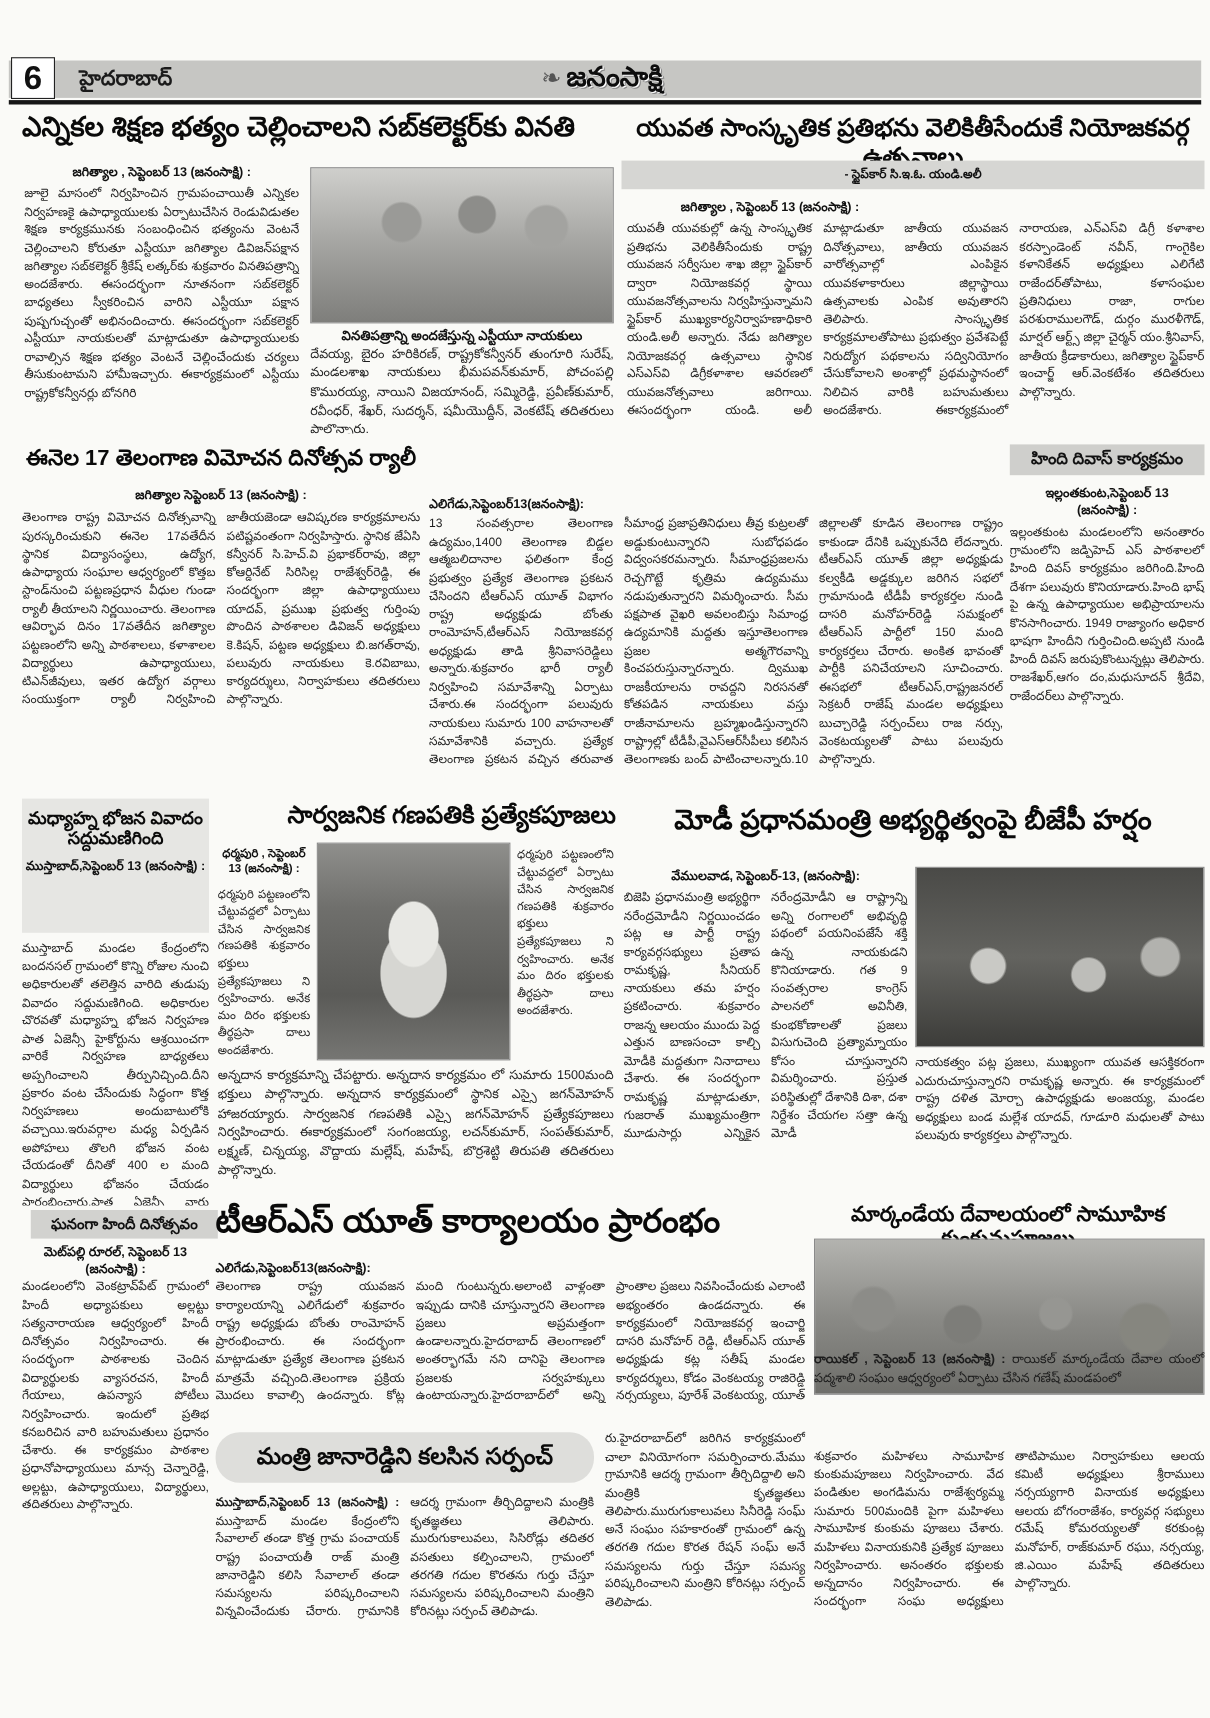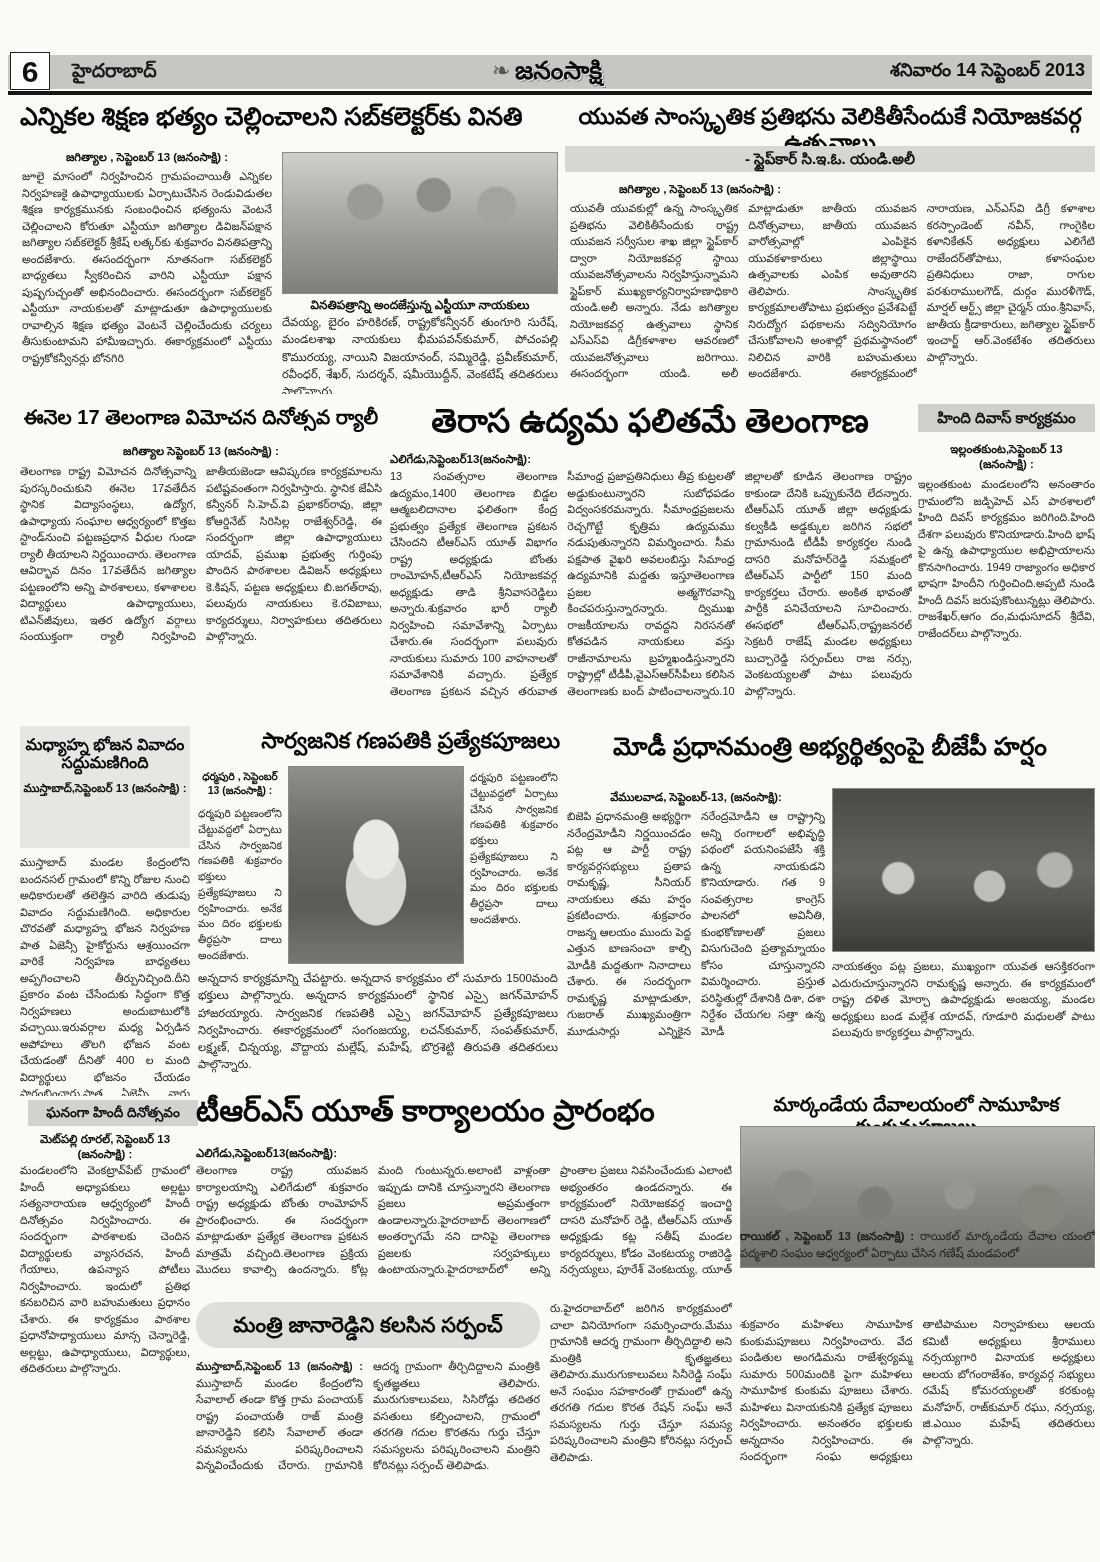--- a/index.html
+++ b/index.html
@@ -19,44 +19,42 @@
 </head>
 <body>
 
 <div id="page">
 
   <div class="abs band" style="left:8px;top:55px;width:1084px;height:34px;background:#c6c6c3;"></div>
   <div class="abs" style="left:10px;top:52px;width:40px;height:38px;background:#fff;font-size:30px;font-weight:bold;text-align:center;line-height:38px;border:1px solid #222;box-sizing:border-box;">6</div>
   <div class="abs" style="left:72px;top:60px;font-size:19px;font-weight:bold;color:#1a1a1a;">హైదరాబాద్</div>
   <span class="abs" style="left:492px;top:58px;font-size:22px;color:#555;">❧</span>
   <div class="abs" style="left:515px;top:56px;font-size:25px;font-weight:bold;color:#0d0d0d;text-shadow:1px 1px 0 #fff,2px 2px 0 #888;">జనంసాక్షి</div>
-  <div class="abs" style="left:780px;top:60px;width:305px;font-size:18px;font-weight:bold;text-align:right;color:#111;">శనివారం 14 సెప్టెంబర్ 2013</div>
   <div class="abs rule" style="left:8px;top:91px;width:1084px;height:4px;"></div>
 
   <div class="abs headline" style="left:20px;top:102px;width:540px;font-size:25px;">ఎన్నికల శిక్షణ భత్యం చెల్లించాలని సబ్‌కలెక్టర్‌కు వినతి</div>
   <div class="abs dateline" style="left:22px;top:150px;width:250px;">జగిత్యాల , సెప్టెంబర్ 13 (జనంసాక్షి) :</div>
   <div class="abs body" style="left:22px;top:168px;width:250px;height:226px;">జూలై మాసంలో నిర్వహించిన గ్రామపంచాయితీ ఎన్నికల నిర్వహణకై ఉపాధ్యాయులకు ఏర్పాటుచేసిన రెండువిడుతల శిక్షణ కార్యక్రమునకు సంబంధించిన భత్యంను వెంటనే చెల్లించాలని కోరుతూ ఎస్టీయూ జగిత్యాల డివిజన్‌పక్షాన జగిత్యాల సబ్‌కలెక్టర్ శ్రీకేష్ లత్కర్‌కు శుక్రవారం వినతిపత్రాన్ని అందజేశారు. ఈసందర్భంగా నూతనంగా సబ్‌కలెక్టర్ బాధ్యతలు స్వీకరించిన వారిని ఎస్టీయూ పక్షాన పుష్పగుచ్చంతో అభినందించారు. ఈసందర్భంగా సబ్‌కలెక్టర్ ఎస్టీయూ నాయకులతో మాట్లాడుతూ ఉపాధ్యాయులకు రావాల్సిన శిక్షణ భత్యం వెంటనే చెల్లించేందుకు చర్యలు తీసుకుంటామని హామీఇచ్చారు. ఈకార్యక్రమంలో ఎస్టీయు రాష్ట్రకోకన్వీనర్లు బోనగిరి</div>
   <div class="abs photo" style="left:282px;top:152px;width:276px;height:142px;background:
       radial-gradient(circle at 30% 35%, #9a9a97 0 8%, transparent 9%),
       radial-gradient(circle at 55% 30%, #8d8d8a 0 9%, transparent 10%),
       radial-gradient(circle at 78% 38%, #a3a3a0 0 8%, transparent 9%),
       linear-gradient(180deg,#cfcfcc 0%,#a8a8a5 45%,#7e7e7b 100%);"></div>
   <div class="abs capbold" style="left:282px;top:298px;width:276px;">వినతిపత్రాన్ని అందజేస్తున్న ఎస్టీయూ నాయకులు</div>
   <div class="abs body" style="left:282px;top:314px;width:276px;height:80px;font-size:11.5px;">దేవయ్య, బైరం హరికిరణ్, రాష్ట్రకోకన్వీనర్ తుంగూరి సురేష్, మండలశాఖ నాయకులు భీమపవన్‌కుమార్, పోచంపల్లి కొమురయ్య, నాయిని విజయానంద్, సమ్మిరెడ్డి, ప్రవీణ్‌కుమార్, రవీంధర్, శేఖర్, సుదర్శన్, షమీయొద్దీన్, వెంకటేష్ తదితరులు పాల్గొన్నారు.</div>
 
   <div class="abs headline" style="left:565px;top:104px;width:530px;font-size:22.5px;text-align:center;">యువత సాంస్కృతిక ప్రతిభను వెలికితీసేందుకే నియోజకవర్గ ఉత్సవాలు</div>
-  <div class="abs band" style="left:565px;top:146px;width:530px;height:26px;line-height:26px;font-size:15px;">- స్టైప్‌కార్ సి.ఇ.ఓ. యండి.అలీ</div>
+  <div class="abs band" style="left:565px;top:146px;width:530px;height:26px;line-height:26px;font-size:11px;">- స్టైప్‌కార్ సి.ఇ.ఓ. యండి.అలీ</div>
   <div class="abs dateline" style="left:570px;top:182px;width:260px;">జగిత్యాల , సెప్టెంబర్ 13 (జనంసాక్షి) :</div>
   <div class="abs body cols3" style="left:570px;top:200px;width:525px;height:194px;">యువతీ యువకుల్లో ఉన్న సాంస్కృతిక ప్రతిభను వెలికితీసేందుకు రాష్ట్ర యువజన సర్వీసుల శాఖ జిల్లా స్టైప్‌కార్ ద్వారా నియోజకవర్గ స్థాయి యువజనోత్సవాలను నిర్వహిస్తున్నామని స్టైప్‌కార్ ముఖ్యకార్యనిర్వాహణాధికారి యండి.అలీ అన్నారు. నేడు జగిత్యాల నియోజకవర్గ ఉత్సవాలు స్థానిక ఎస్ఎస్‌వి డిగ్రీకళాశాల ఆవరణలో యువజనోత్సవాలు జరిగాయి. ఈసందర్భంగా యండి. అలీ మాట్లాడుతూ జాతీయ యువజన దినోత్సవాలు, జాతీయ యువజన వారోత్సవాల్లో ఎంపికైన యువకళాకారులు జిల్లాస్థాయి ఉత్సవాలకు ఎంపిక అవుతారని తెలిపారు. సాంస్కృతిక కార్యక్రమాలతోపాటు ప్రభుత్వం ప్రవేశపెట్టే నిరుద్యోగ పథకాలను సద్వినియోగం చేసుకోవాలని అంశాల్లో ప్రథమస్థానంలో నిలిచిన వారికి బహుమతులు అందజేశారు. ఈకార్యక్రమంలో నారాయణ, ఎన్ఎస్‌వి డిగ్రీ కళాశాల కరస్పాండెంట్ నవీన్, గాంగైకిల కళానికేతన్ అధ్యక్షులు ఎలిగేటి రాజేందర్‌తోపాటు, కళాసంఘల ప్రతినిధులు రాజా, రాగుల పరశురాములగౌడ్, దుర్గం మురళీగౌడ్, మార్షల్ ఆర్ట్స్ జిల్లా చైర్మన్ యం.శ్రీనివాస్, జాతీయ క్రీడాకారులు, జగిత్యాల స్టైప్‌కార్ ఇంచార్జ్ ఆర్.వెంకటేశం తదితరులు పాల్గొన్నారు.</div>
 
   <div class="abs headline" style="left:20px;top:406px;width:362px;font-size:20px;text-align:center;">ఈనెల 17 తెలంగాణ విమోచన దినోత్సవ ర్యాలీ</div>
   <div class="abs dateline" style="left:20px;top:444px;width:362px;">జగిత్యాల సెప్టెంబర్ 13 (జనంసాక్షి) :</div>
   <div class="abs body cols2" style="left:20px;top:463px;width:362px;height:252px;">తెలంగాణ రాష్ట్ర విమోచన దినోత్సవాన్ని పురస్కరించుకుని ఈనెల 17వతేదీన స్థానిక విద్యాసంస్థలు, ఉద్యోగ, ఉపాధ్యాయ సంఘాల ఆధ్వర్యంలో కొత్తబ స్టాండ్‌నుంచి పట్టణప్రధాన వీధుల గుండా ర్యాలీ తీయాలని నిర్ణయించారు. తెలంగాణ ఆవిర్భావ దినం 17వతేదీన జగిత్యాల పట్టణంలోని అన్ని పాఠశాలలు, కళాశాలల విద్యార్థులు ఉపాధ్యాయులు, టిఎన్‌జీవులు, ఇతర ఉద్యోగ వర్గాలు సంయుక్తంగా ర్యాలీ నిర్వహించి జాతీయజెండా ఆవిష్కరణ కార్యక్రమాలను పటిష్టవంతంగా నిర్వహిస్తారు. స్థానిక జేఏసి కన్వీనర్ సి.హెచ్.వి ప్రభాకర్‌రావు, జిల్లా కోఆర్డినేట్ సిరిసిల్ల రాజేశ్వర్‌రెడ్డి, ఈ సందర్భంగా జిల్లా ఉపాధ్యాయులు యాదవ్, ప్రముఖ ప్రభుత్వ గుర్తింపు పొందిన పాఠశాలల డివిజన్ అధ్యక్షులు కె.కిషన్, పట్టణ అధ్యక్షులు బి.జగత్‌రావు, పలువురు నాయకులు కె.రవిబాబు, కార్యదర్శులు, నిర్వాహకులు తదితరులు పాల్గొన్నారు.</div>
 
-  <div class="abs headline" style="left:388px;top:402px;width:524px;font-size:33px;text-align:center;">తెరాస ఉద్యమ ఫలితమే తెలంగాణ</div>
   <div class="abs dateline" style="left:390px;top:452px;width:168px;text-align:left;">ఎలిగేడు,సెప్టెంబర్13(జనంసాక్షి):</div>
   <div class="abs body cols3" style="left:390px;top:468px;width:522px;height:247px;">13 సంవత్సరాల తెలంగాణ ఉద్యమం,1400 తెలంగాణ బిడ్డల ఆత్మబలిదానాల ఫలితంగా కేంద్ర ప్రభుత్వం ప్రత్యేక తెలంగాణ ప్రకటన చేసిందని టీఆర్ఎస్ యూత్ విభాగం రాష్ట్ర అధ్యక్షుడు బోంతు రాంమోహన్,టీఆర్ఎస్ నియోజకవర్గ అధ్యక్షుడు తాడి శ్రీనివాసరెడ్డిలు అన్నారు.శుక్రవారం భారీ ర్యాలీ నిర్వహించి సమావేశాన్ని ఏర్పాటు చేశారు.ఈ సందర్భంగా పలువురు నాయకులు సుమారు 100 వాహనాలతో సమావేశానికి వచ్చారు. ప్రత్యేక తెలంగాణ ప్రకటన వచ్చిన తరువాత సీమాంధ్ర ప్రజాప్రతినిధులు తీవ్ర కుట్రలతో అడ్డుకుంటున్నారని సుబోధపడం విద్వంసకరమన్నారు. సీమాంధ్రప్రజలను రెచ్చగొట్టే కృత్రిమ ఉద్యమము నడుపుతున్నారని విమర్శించారు. సీమ పక్షపాత వైఖరి అవలంబిస్తు సిమాంధ్ర ఉద్యమానికి మద్దతు ఇస్తూతెలంగాణ ప్రజల అత్మగౌరవాన్ని కించపరుస్తున్నారన్నారు. ద్విముఖ రాజకీయాలను రావద్దని నిరసనతో కోతపడిన నాయకులు వస్తు రాజీనామాలను బ్రహ్మఖండిస్తున్నారని రాష్ట్రాల్లో టీడీపీ,వైఎస్ఆర్‌సీపీలు కలిసిన తెలంగాణకు బంద్ పాటించాలన్నారు.10 జిల్లాలతో కూడిన తెలంగాణ రాష్ట్రం కాకుండా దేనికి ఒప్పుకునేది లేదన్నారు. టీఆర్ఎస్ యూత్ జిల్లా అధ్యక్షుడు కల్వకీడి అడ్డక్కుల జరిగిన సభలో గ్రామానుండి టీడీపీ కార్యకర్తల నుండి దాసరి మనోహర్‌రెడ్డి సమక్షంలో టీఆర్ఎస్ పార్టీలో 150 మంది కార్యకర్తలు చేరారు. అంకిత భావంతో పార్టీకి పనిచేయాలని సూచించారు. ఈసభలో టీఆర్ఎస్,రాష్ట్రజనరల్ సెక్రటరీ రాజేష్ మండల అధ్యక్షులు బుచ్చారెడ్డి సర్పంచ్‌లు రాజ నర్సు, వెంకటయ్యలతో పాటు పలువురు పాల్గొన్నారు.</div>
 
   <div class="abs band" style="left:918px;top:404px;width:177px;height:28px;line-height:28px;font-size:15px;background:#cfcfcc;">హింది దివాస్ కార్యక్రమం</div>
   <div class="abs dateline" style="left:918px;top:442px;width:177px;">ఇల్లంతకుంట,సెప్టెంబర్ 13</div>
   <div class="abs dateline" style="left:918px;top:457px;width:177px;">(జనంసాక్షి) :</div>
   <div class="abs body" style="left:918px;top:476px;width:177px;height:239px;">ఇల్లంతకుంట మండలంలోని అనంతారం గ్రామంలోని జడ్పిహెచ్ ఎస్ పాఠశాలలో హింది దివస్ కార్యక్రమం జరిగింది.హింది దేశగా పలువురు కొనియాడారు.హింది భాష్ పై ఉన్న ఉపాధ్యాయుల అభిప్రాయాలను కొనసాగించారు. 1949 రాజ్యాంగం అధికార భాషగా హిందీని గుర్తించింది.అప్పటి నుండి హిందీ దివస్ జరుపుకొంటున్నట్లు తెలిపారు. రాజశేఖర్,ఆగం దం,మధుసూదన్ శ్రీదేవి, రాజేందర్‌లు పాల్గొన్నారు.</div>
 
   <div class="abs boxgray" style="left:20px;top:726px;width:170px;height:122px;">
     <div class="headline" style="font-size:16px;text-align:center;padding-top:10px;">మధ్యాహ్న భోజన వివాదం సద్దుమణిగింది</div>

